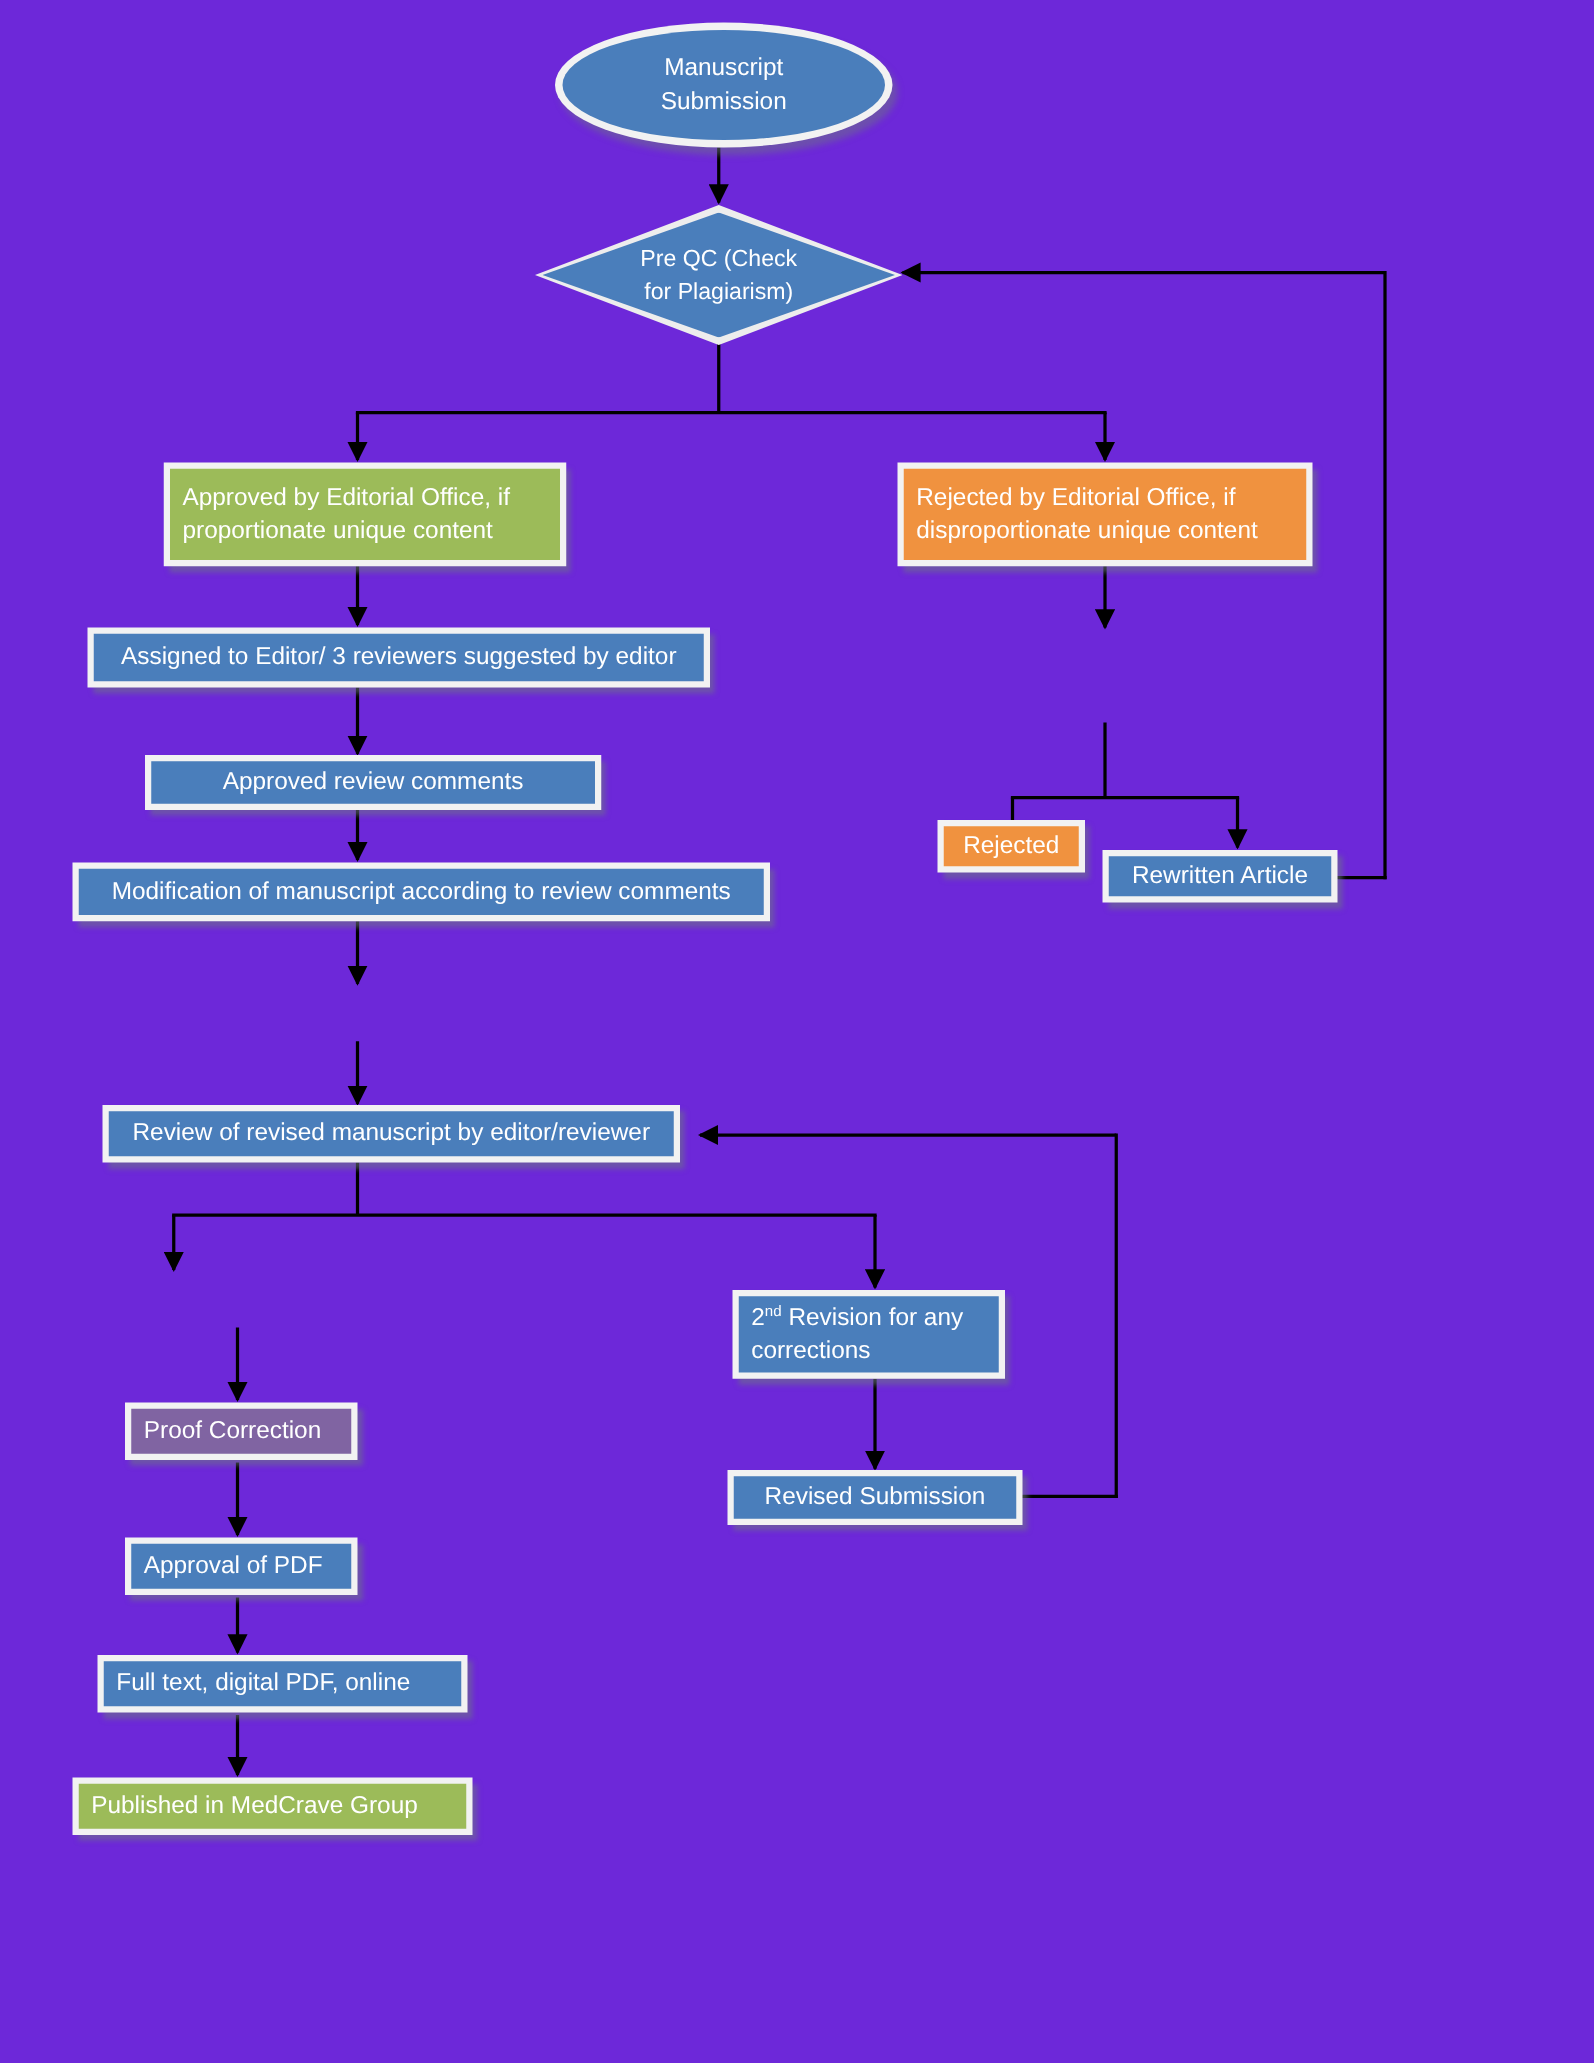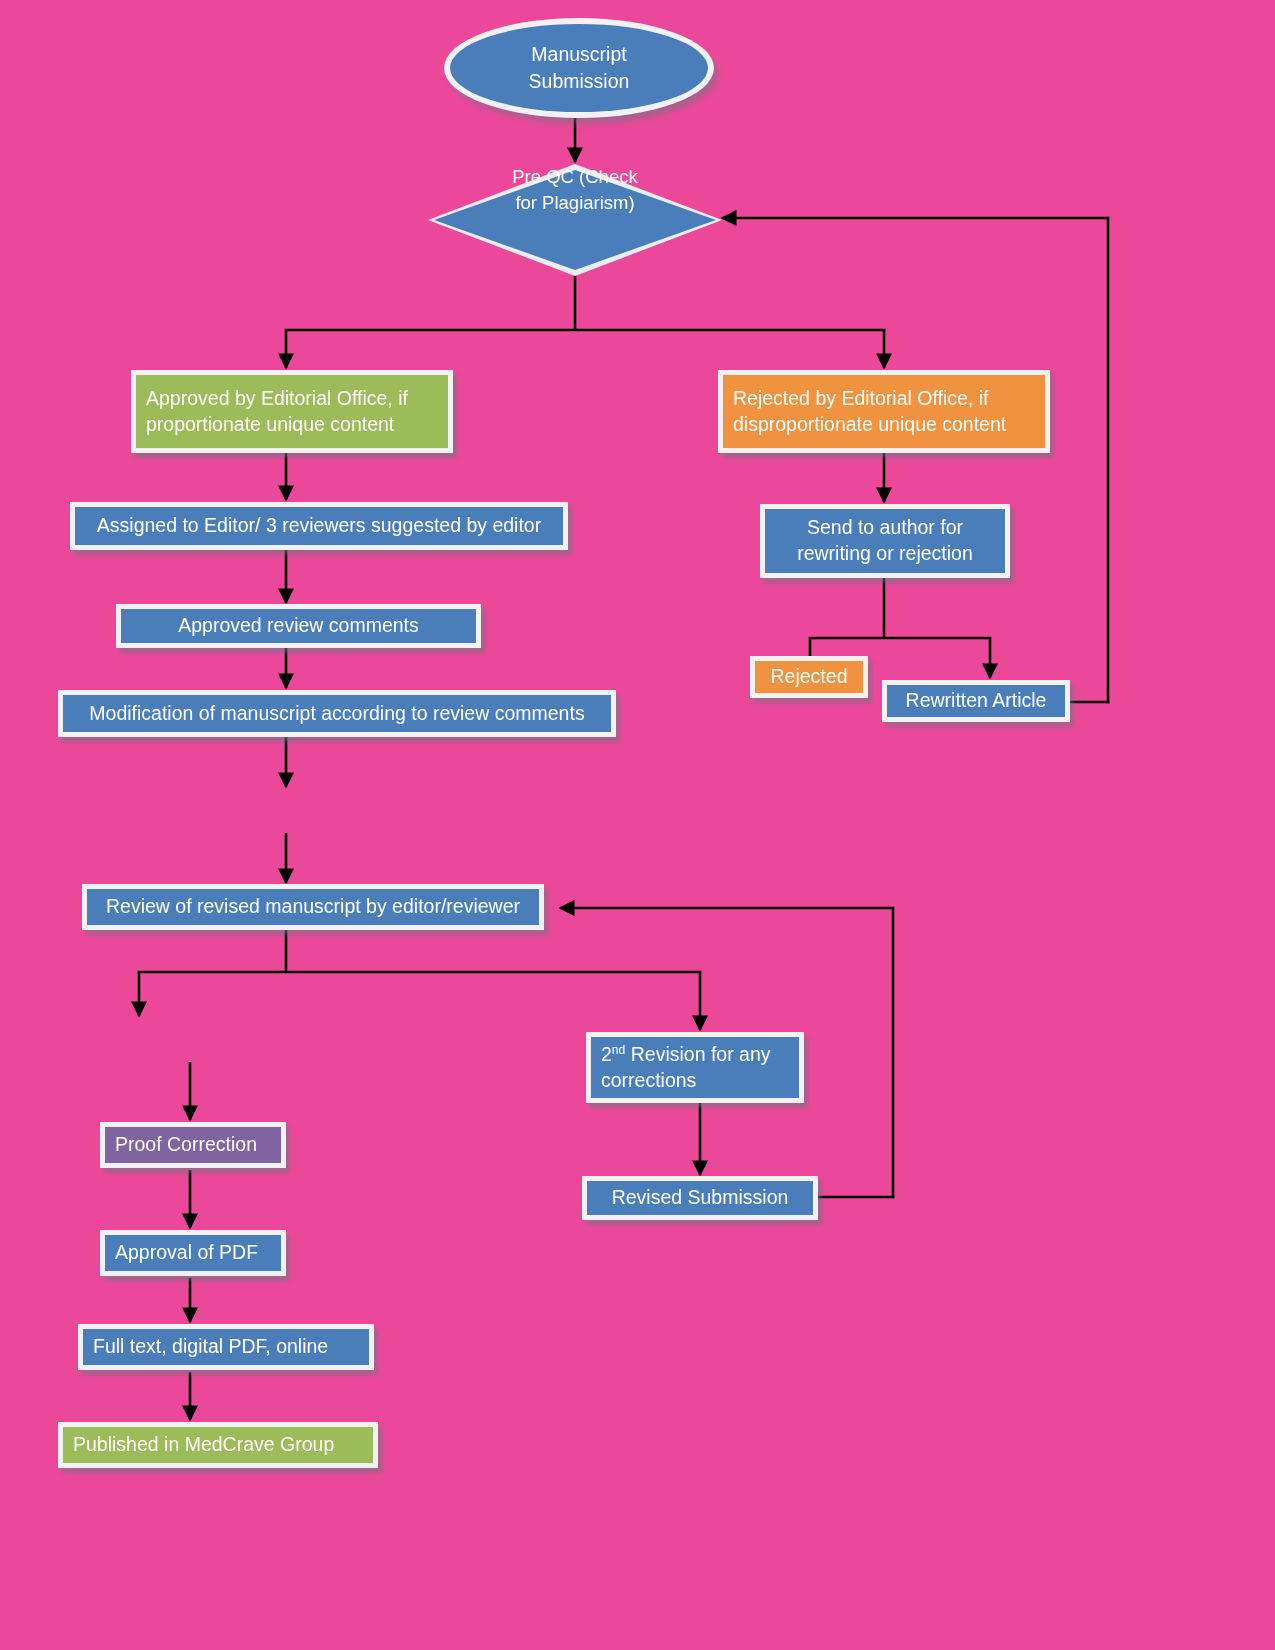--- a/index.html
+++ b/index.html
@@ -7,21 +7,21 @@
     padding: 0;
     background: #ffffff;
   }
   body {
     font-family: "Liberation Sans", sans-serif;
   }
   #canvas {
     position: relative;
     width: 1275px;
     height: 1650px;
-    background: #ec4899;
+    background: #6d28d9;
     overflow: hidden;
   }
   svg.edges {
     position: absolute;
     left: 0;
     top: 0;
     width: 1275px;
     height: 1650px;
     pointer-events: none;
   }
@@ -95,20 +95,21 @@
     background: #4A7EBB;
     clip-path: polygon(50% 0%, 100% 50%, 50% 100%, 0% 50%);
   }
   .diamond-label {
     position: absolute;
     left: 0; top: 0;
     width: 100%; height: 100%;
     display: flex;
     flex-direction: column;
     align-items: center;
+    justify-content: center;
     color: #fff;
     line-height: 1.4;
     text-align: center;
   }
   .diamond-label span { display: block; }
 
   .fs18 { font-size: 18.5px; }
   .fs19 { font-size: 19.5px; }
   sup { font-size: 0.62em; vertical-align: super; line-height: 0; }
 </style>
@@ -195,23 +196,20 @@
   </div>
 
   <div class="node left" style="left:718px; top:370px; width:332px; height:83px;">
     <div class="fill orange fs19">Rejected by Editorial Office, if disproportionate unique content</div>
   </div>
 
   <div class="node" style="left:70px; top:502px; width:498px; height:48px;">
     <div class="fill blue fs19">Assigned to Editor/ 3 reviewers suggested by editor</div>
   </div>
 
-  <div class="node" style="left:760px; top:504px; width:250px; height:74px;">
-    <div class="fill blue fs19">Send to author for rewriting or rejection</div>
-  </div>
 
   <div class="node" style="left:116px; top:604px; width:365px; height:44px;">
     <div class="fill blue fs19">Approved review comments</div>
   </div>
 
   <div class="node" style="left:750px; top:656px; width:118px; height:42px;">
     <div class="fill orange fs19">Rejected</div>
   </div>
 
   <div class="node" style="left:882px; top:680px; width:188px; height:42px;">

